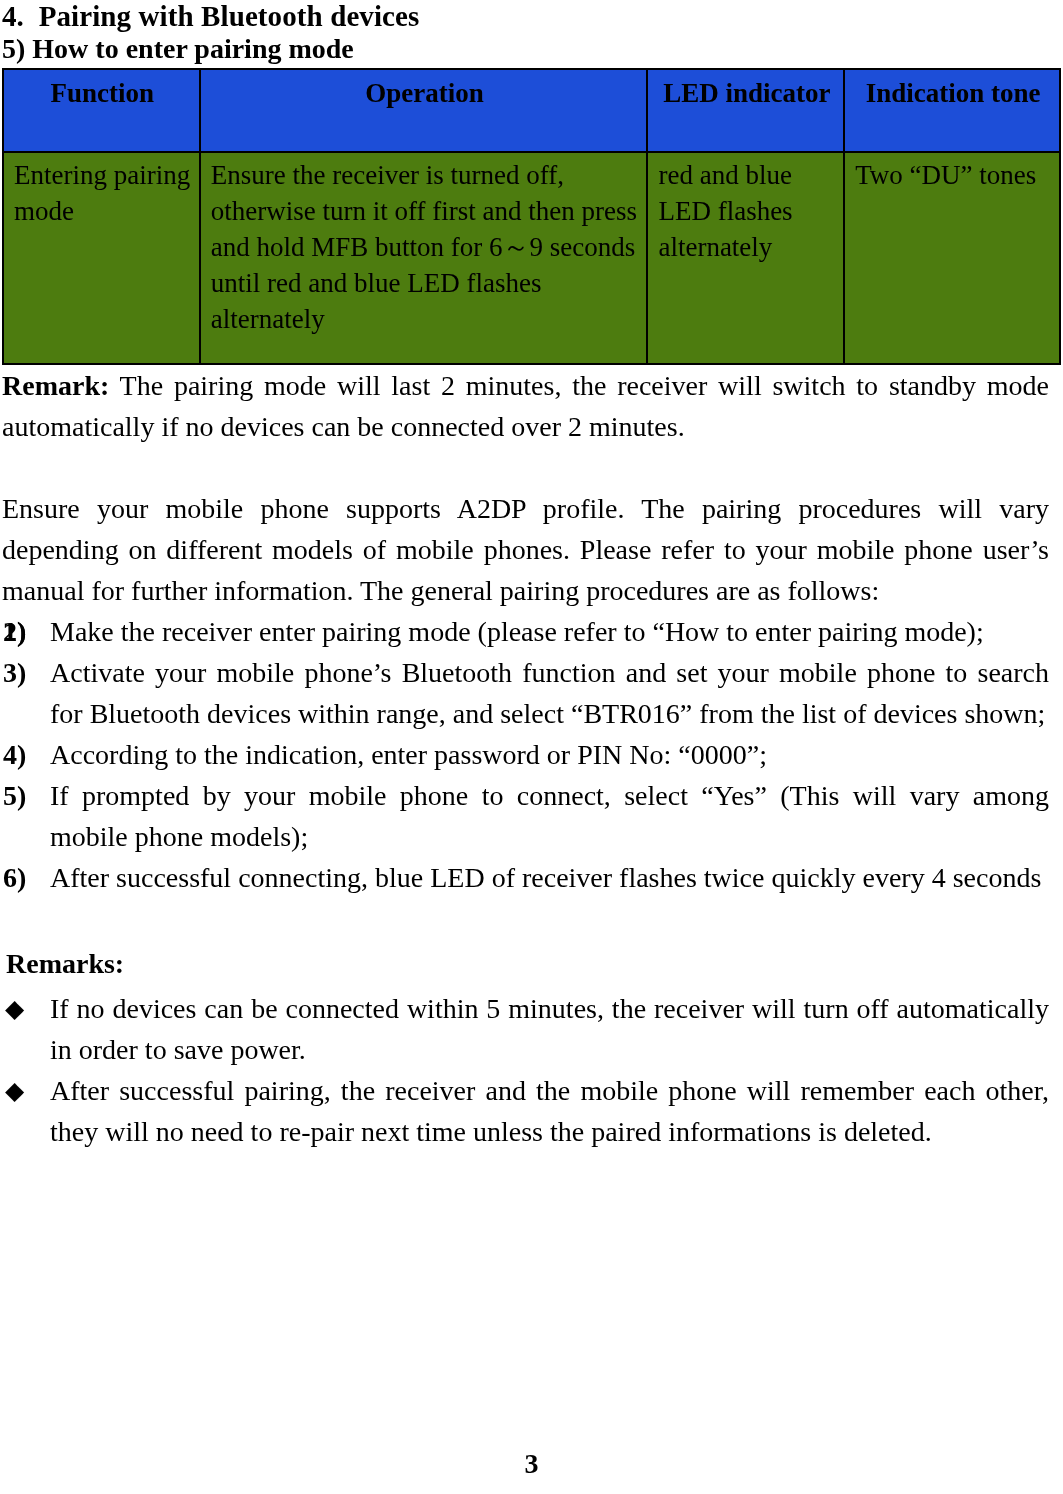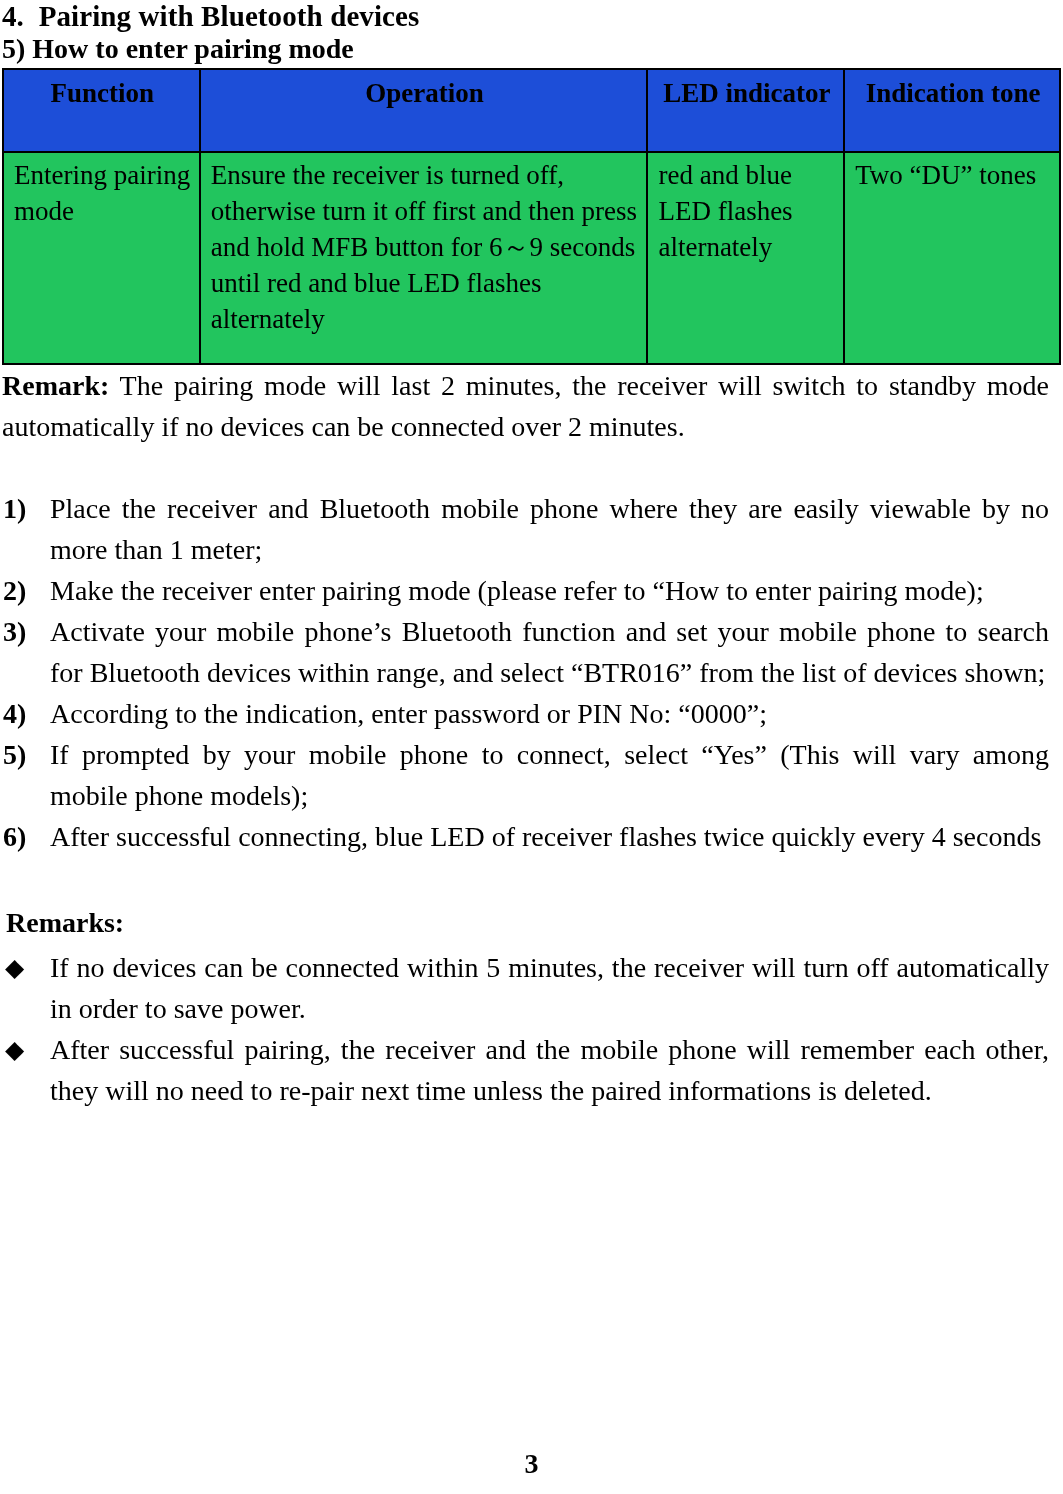--- a/index.html
+++ b/index.html
@@ -58,21 +58,21 @@
   }
   table.pairing-table thead th {
     background: #1d4ed8;
     text-align: center;
     font-weight: bold;
     height: 70px;
     vertical-align: top;
     padding-top: 5px;
   }
   table.pairing-table tbody td {
-    background: #22c55e;
+    background: #4d7c0f;
     font-weight: normal;
     height: 200px;
   }
   .col-1 { width: 196px; }
   .col-2 { width: 446px; }
   .col-3 { width: 196px; }
   .col-4 { width: 215px; }
 
   
   p.body {
@@ -189,23 +189,24 @@
         <td>Two  “DU” tones</td>
       </tr>
     </tbody>
   </table>
 
   <p class="body remark"><span class="lead-bold">Remark:</span><span> The pairing mode will last 2 minutes, the receiver will switch to standby mode automatically if no devices can be connected over 2 minutes.</span></p>
 
   <div class="spacer-line"></div>
 
 
+  <p class="body">Ensure your mobile phone supports A2DP profile. The pairing procedures will vary depending on different models of mobile phones. Please refer to your mobile phone user’s manual for further information. The general pairing procedures are as follows:</p>
 
   <ol class="proc">
-    <li><span class="marker">1)</span><span>Place the receiver and Bluetooth mobile phone where they are easily viewable by no more than 1 meter;</span></li>
+    <li><span class="marker">1)</span></li>
     <li><span class="marker">2)</span><span>Make the receiver enter pairing mode (please refer to “How to enter pairing mode);</span></li>
     <li><span class="marker">3)</span><span>Activate your mobile phone’s Bluetooth function and set your mobile phone to search for Bluetooth devices within range, and select “BTR016” from the list of devices shown;</span></li>
     <li><span class="marker">4)</span><span>According to the indication, enter password or PIN No: “0000”;</span></li>
     <li><span class="marker">5)</span><span>If prompted by your mobile phone to connect, select “Yes” (This will vary among mobile phone models);</span></li>
     <li><span class="marker">6)</span><span>After  successful  connecting,  blue  LED  of  receiver  flashes   twice quickly every 4 seconds</span></li>
   </ol>
 
   <div class="spacer-line"></div>
 
   <h3 class="remarks-title">Remarks:</h3>

